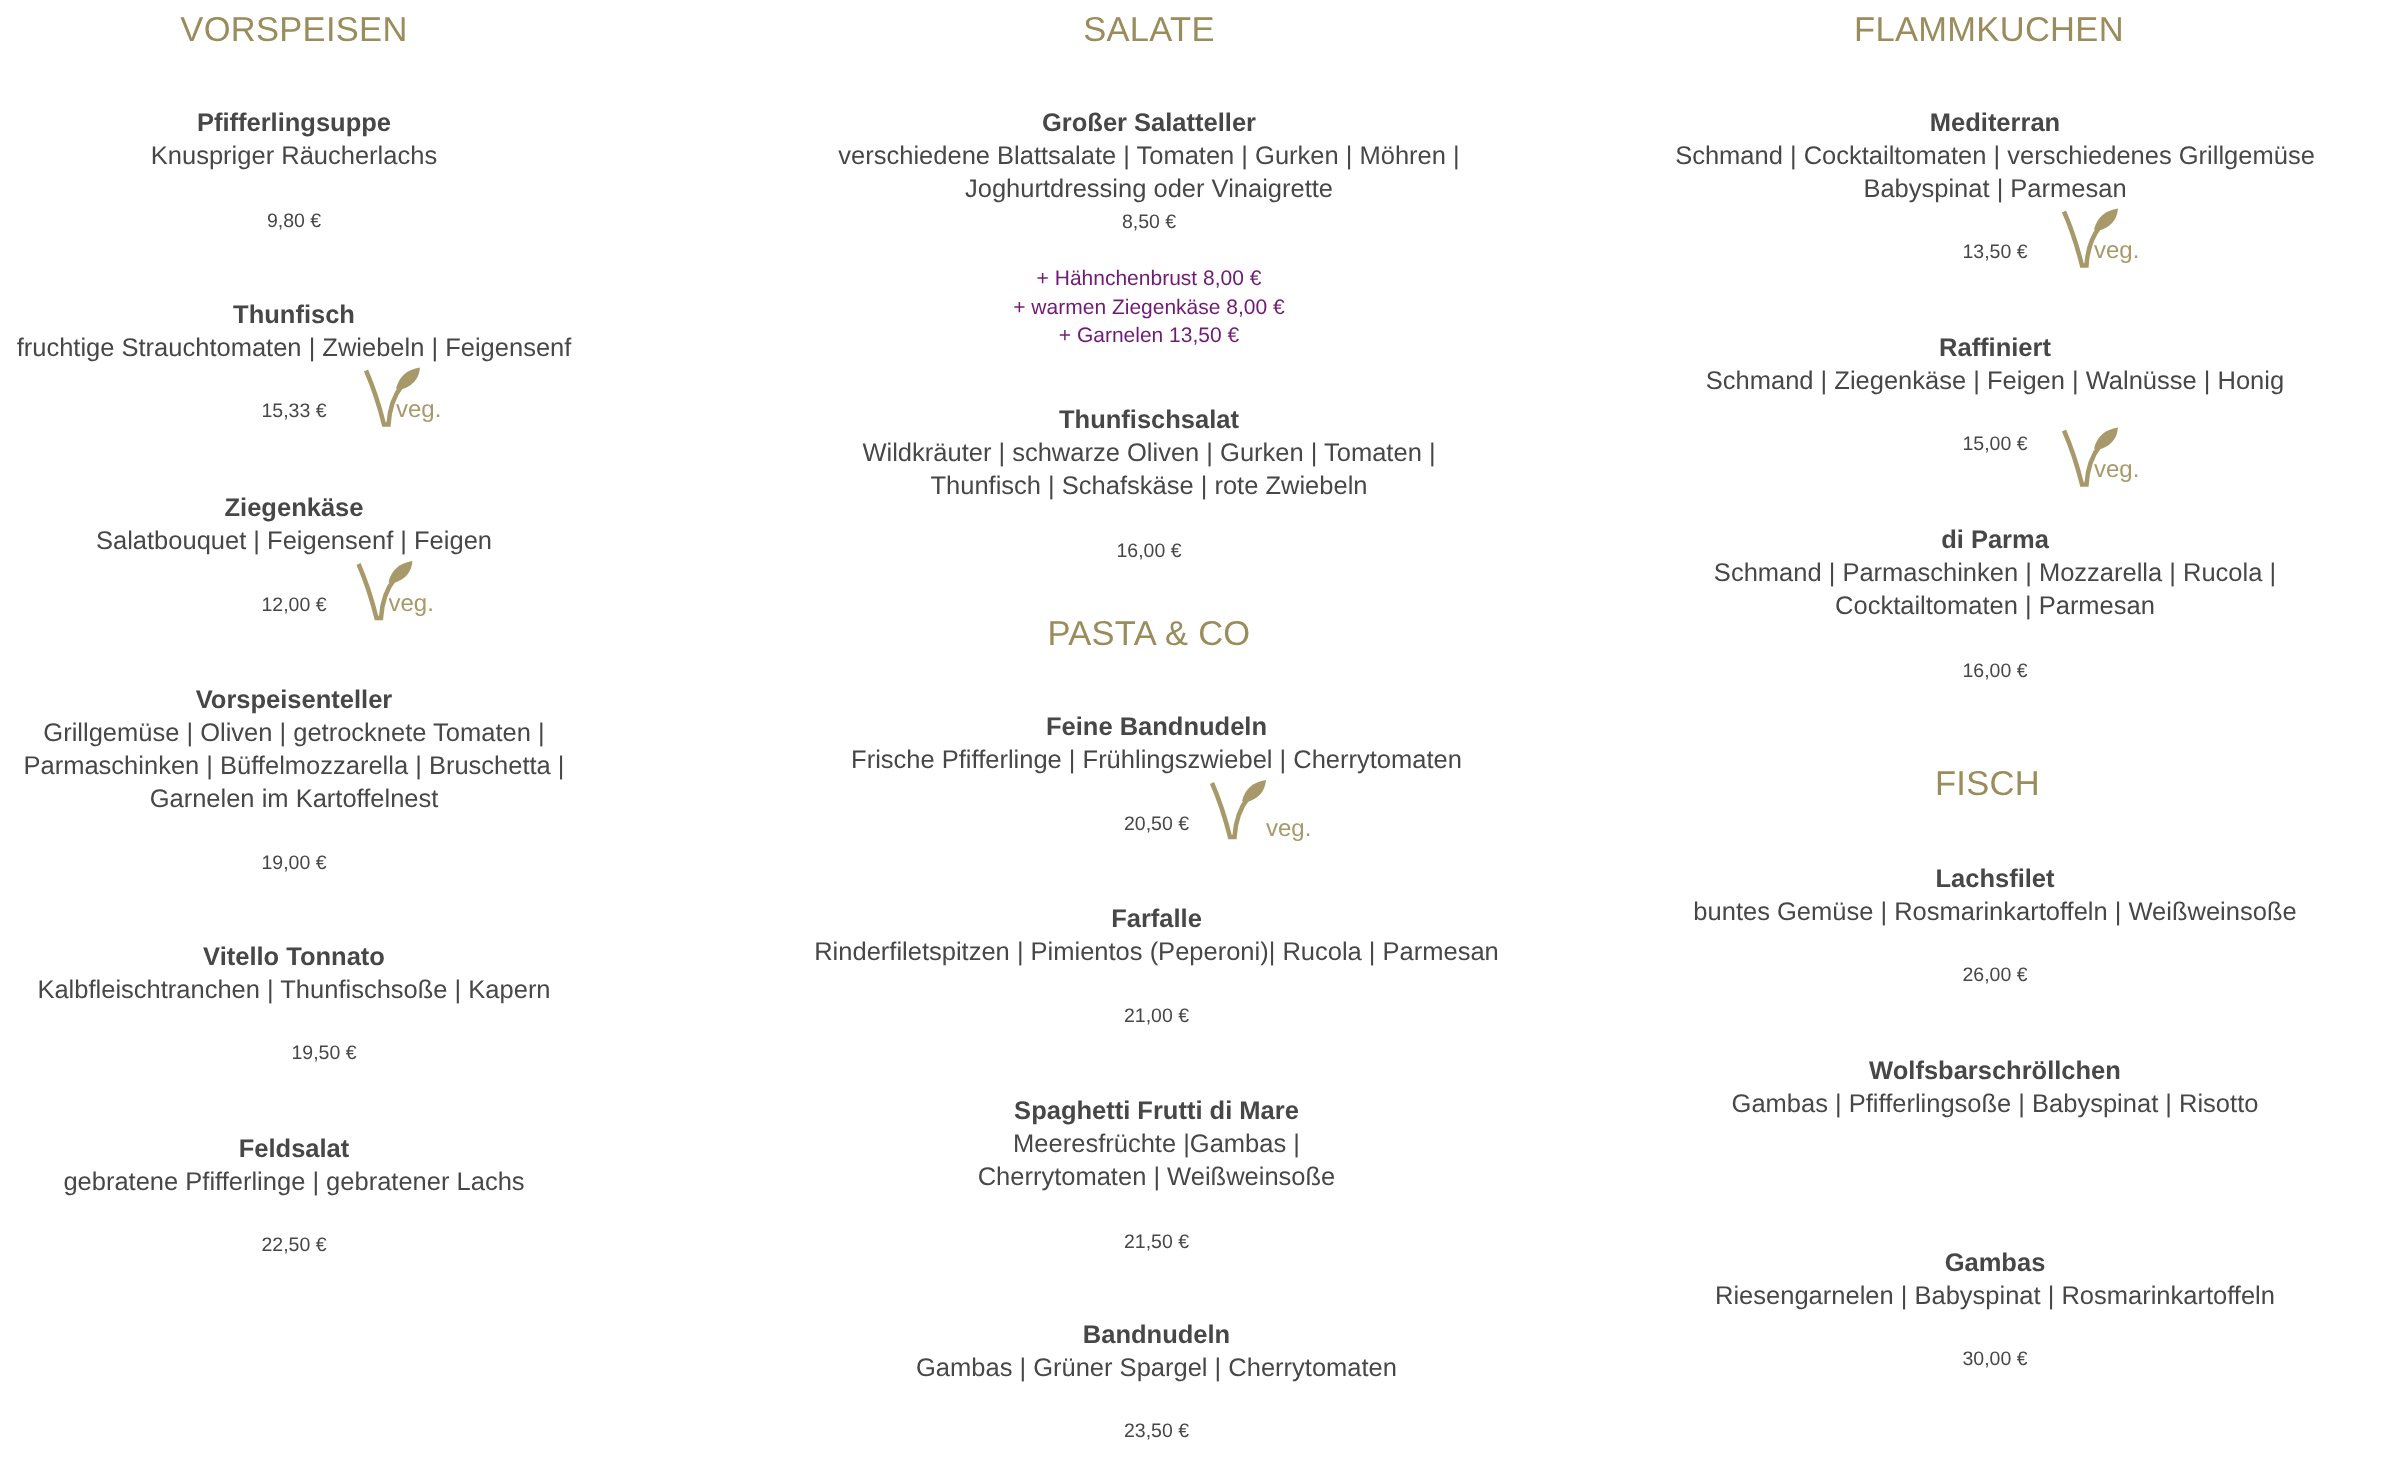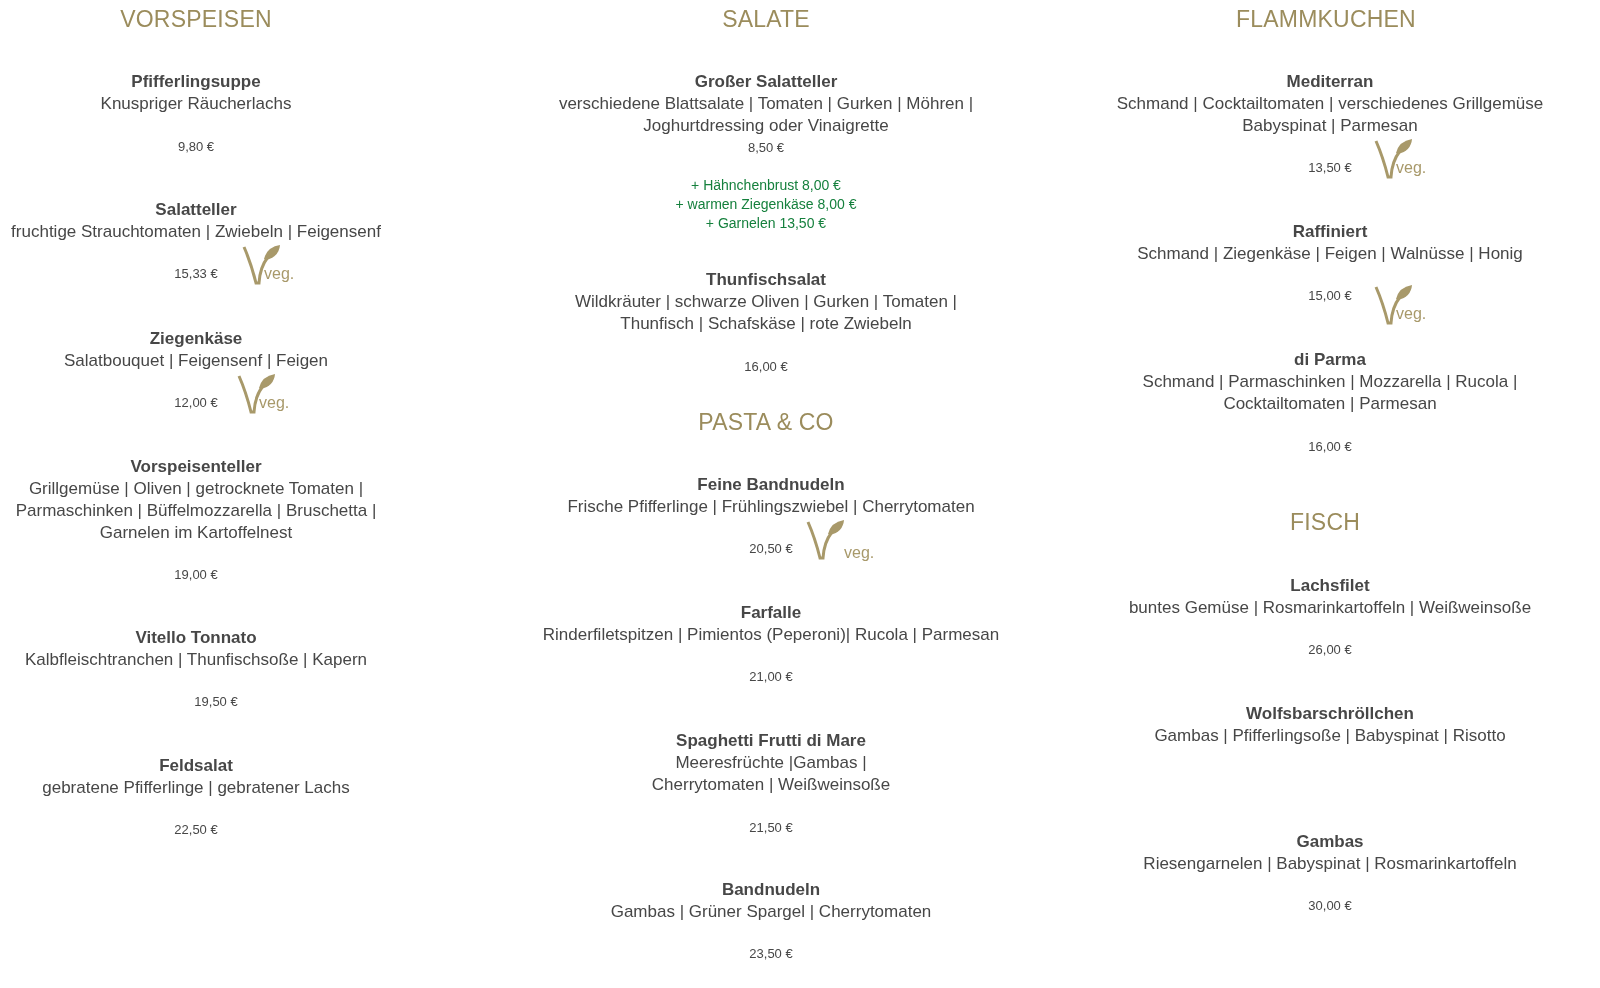--- a/index.html
+++ b/index.html
@@ -3,39 +3,39 @@
 <meta charset="utf-8">
 <style>
   html,body{margin:0;padding:0;background:#fff;}
   body{width:1600px;height:988px;position:relative;overflow:hidden;font-family:"Liberation Sans","DejaVu Sans",sans-serif;color:#474747;}
   .col{position:absolute;top:0;text-align:center;}
   .heading{position:absolute;left:0;right:0;text-align:center;font-size:23px;color:#9b8c5c;letter-spacing:0.2px;}
   .item{position:absolute;left:0;right:0;text-align:center;}
   .name{font-size:17px;font-weight:bold;color:#474747;line-height:22px;}
   .desc{font-size:17px;color:#474747;line-height:22px;}
   .price-row{font-size:13px;color:#474747;line-height:22px;position:relative;}
-  .extras{font-size:14px;color:#15803d;line-height:19px;}
+  .extras{font-size:14px;color:#701a75;line-height:19px;}
   .veg{position:absolute;display:inline-block;width:62px;height:44px;}
   .veg svg{position:absolute;left:0;top:0;}
   .veg .vt{position:absolute;font-size:16px;color:#a8996a;}
 </style>
 </head>
 <body>
 
 <div class="col" style="left:0;width:392px;height:988px;">
   <div class="heading" style="top:6px;">VORSPEISEN</div>
 
   <div class="item" style="top:71px;">
     <div class="name">Pfifferlingsuppe</div>
     <div class="desc">Knuspriger Räucherlachs</div>
     <div class="price-row" style="margin-top:21px;">9,80 €</div>
   </div>
 
   <div class="item" style="top:199px;">
-    <div class="name">Salatteller</div>
+    <div class="name">Thunfisch</div>
     <div class="desc">fruchtige Strauchtomaten | Zwiebeln | Feigensenf</div>
     <div class="price-row" style="margin-top:20px;"><span>15,33 €</span></div>
     <span class="veg" style="left:242px;top:44px;">
       <svg width="40" height="42" viewBox="0 0 40 42">
           <path d="M2 4 Q9 20 14 40 L17 40 Q18 24 26 14" fill="none" stroke="#a8996a" stroke-width="3"></path>
           <path d="M22 16 Q25 4 38 2 Q37 14 24 17 Z" fill="#a8996a"></path>
         </svg>
       <span class="vt" style="left:22px;top:22px;">veg.</span>
     </span>
   </div>

